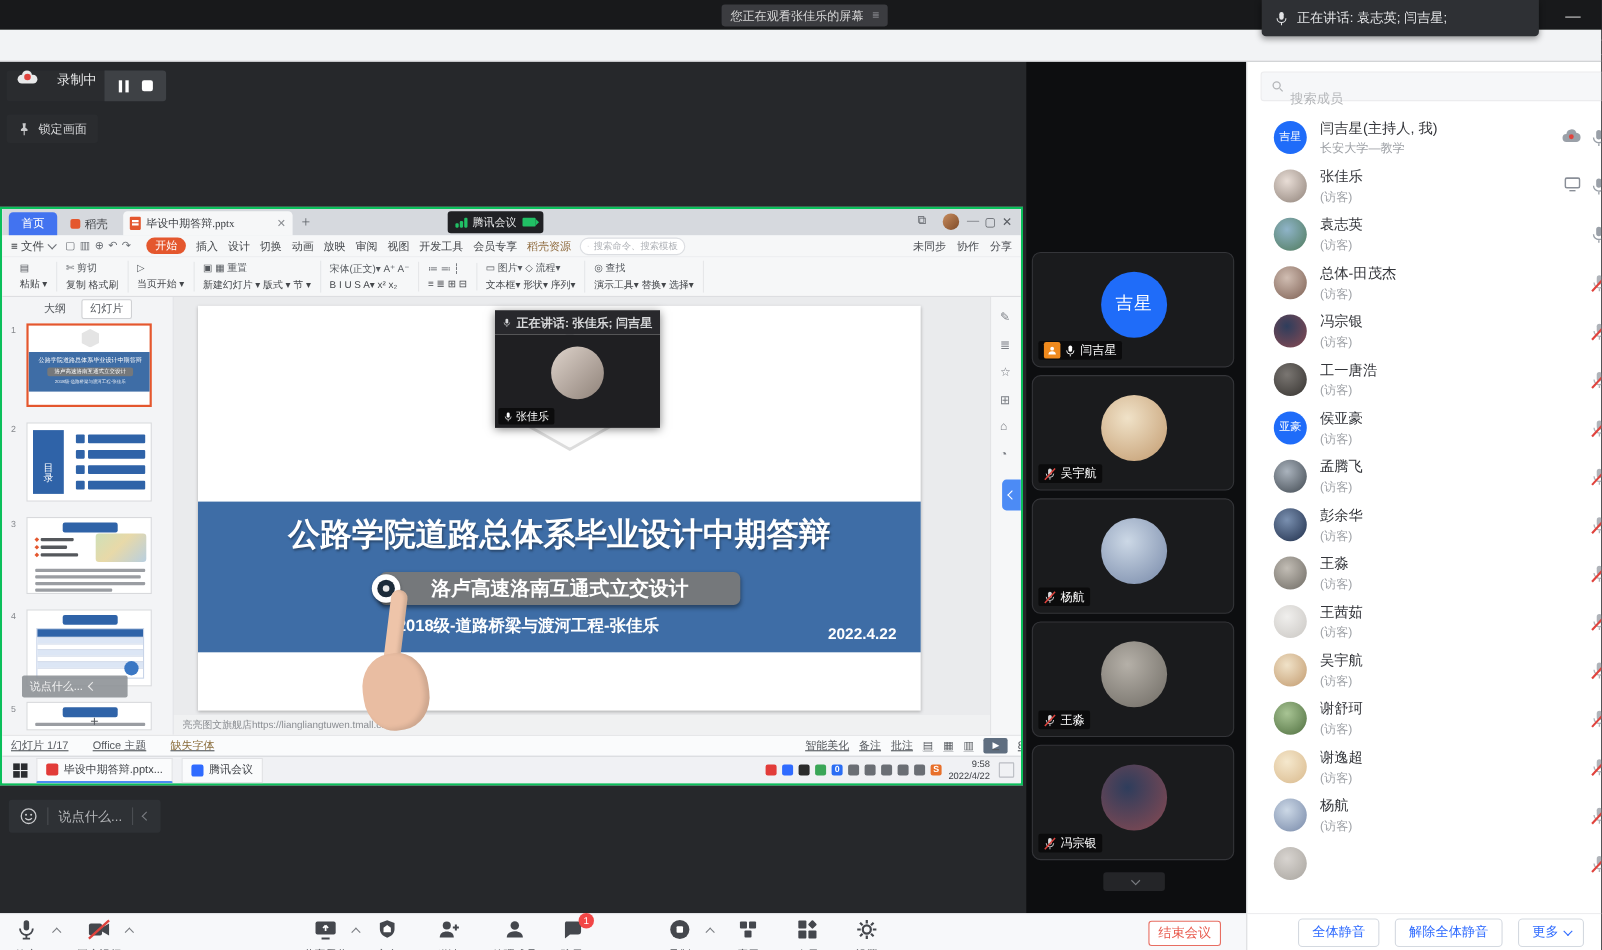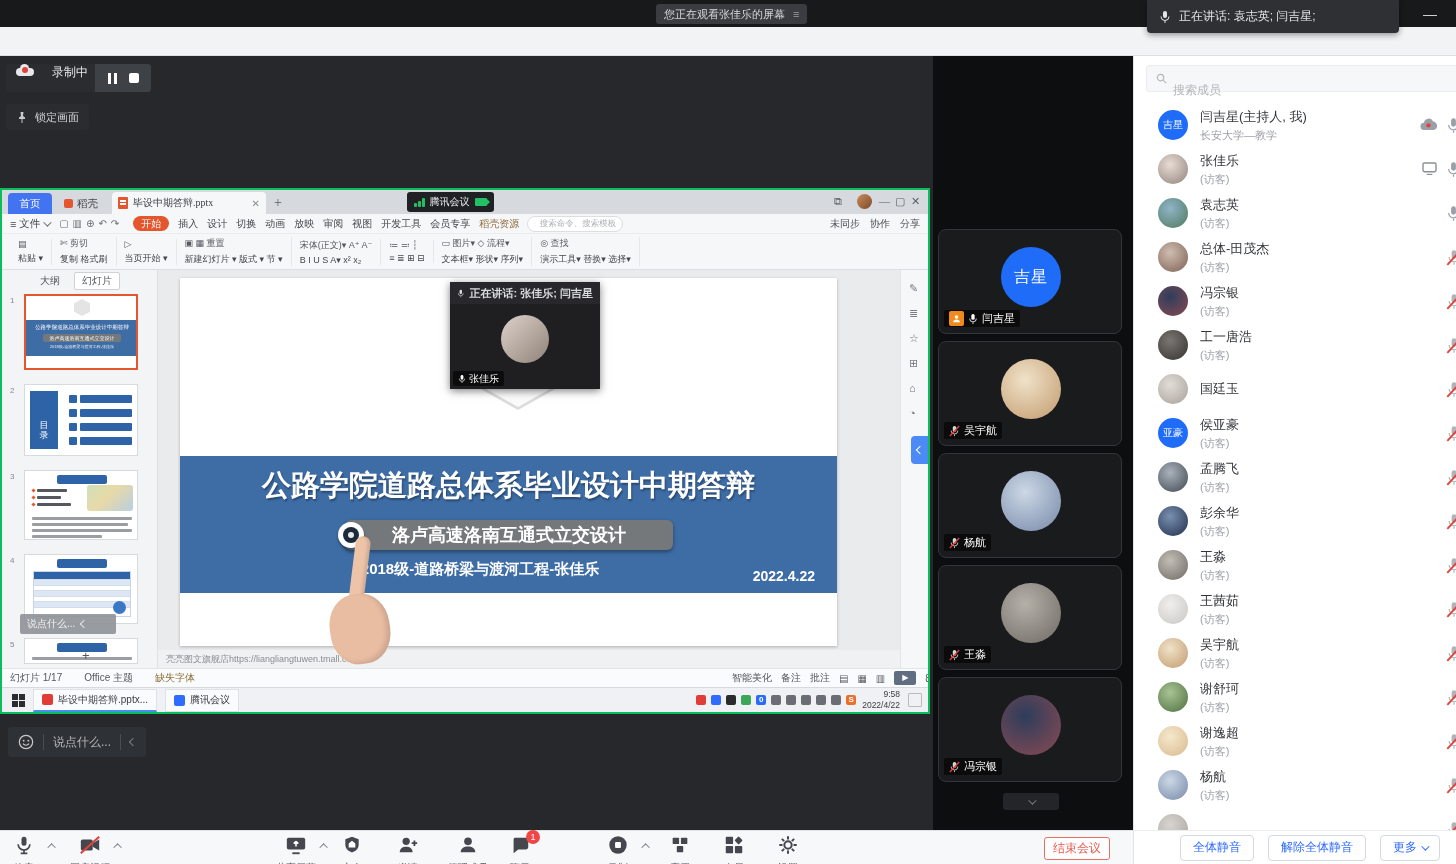--- a/index.html
+++ b/index.html
@@ -173,21 +173,21 @@
     display:flex; align-items:center; justify-content:center; }
   .chat-preview { position:absolute; left:18px; top:424px; width:96px; height:20px; background:rgba(139,143,148,.88);
     border-radius:2px; display:flex; align-items:center; gap:6px; padding:0 7px; z-index:20; }
   .chat-preview span { color:#f2f2f2; font-size:10px; }
 
   
   .watermark-bar { position:absolute; left:156px; top:460px; width:742px; height:18px; background:#f0f1f2;
     display:flex; align-items:center; padding-left:8px; }
   .watermark-bar span { color:#8a8d92; font-size:9px; }
   .wps-status { position:absolute; left:0; top:478px; width:1068px; height:19px; background:#fafbfc; border-top:1px solid #e4e5e7;
-    display:flex; align-items:center; font-size:10px; color:#55595e; }
+    display:flex; align-items:center; font-size:10px; color:#55595e;text-decoration:underline; }
   .st-l { margin-left:8px; margin-right:14px; white-space:nowrap; }
   .st-r { margin-left:auto; display:flex; align-items:center; gap:9px; margin-right:6px; white-space:nowrap; }
   .play-btn { width:22px; height:14px; background:#5f6e80; border-radius:2px; color:#fff; font-size:8px; text-align:center; line-height:14px; }
   .zoom-track { width:80px; height:3px; background:#cfd2d6; border-radius:2px; position:relative; }
   .zoom-knob { position:absolute; left:36px; top:-4px; width:11px; height:11px; background:#fff; border:1px solid #b9bcc2; border-radius:50%; }
   .taskbar { position:absolute; left:0; top:497px; width:926px; height:25px; background:#f0f1f4; border-top:1px solid #d8d9dc;
     display:flex; align-items:center; }
   .win-logo { margin-left:10px; width:13px; height:13px; display:grid; grid-template-columns:6px 6px; gap:1px; }
   .win-logo i { background:#2a2c30; width:6px; height:6px; }
   .task { height:23px; display:flex; align-items:center; gap:5px; padding:0 8px; font-size:10px; color:#3a3d42;
@@ -795,34 +795,20 @@
     </div>
 
     <span class="m-icr ic-moff" style="left:312px"><svg width="16" height="17" viewBox="0 0 13 14">
               <rect x="4.5" y="1" width="4" height="7" rx="2" fill="#b0b4ba"></rect>
               <path d="M2.5 6.5a4 4 0 0 0 8 0" stroke="#b0b4ba" fill="none"></path>
               <path d="M6.5 11v2" stroke="#b0b4ba"></path>
               <path d="M1 13L12 1" stroke="#e0433d" stroke-width="1.6"></path>
             </svg></span>
   </div>
         <div class="m-row">
-    <div class="m-av" style="background: radial-gradient(circle at 40% 35%, rgb(226, 221, 216), rgb(168, 160, 154));"></div>
-    <div class="m-texts">
-      <div class="m-name">国廷玉</div>
-
-    </div>
-
-    <span class="m-icr ic-moff" style="left:312px"><svg width="16" height="17" viewBox="0 0 13 14">
-              <rect x="4.5" y="1" width="4" height="7" rx="2" fill="#b0b4ba"></rect>
-              <path d="M2.5 6.5a4 4 0 0 0 8 0" stroke="#b0b4ba" fill="none"></path>
-              <path d="M6.5 11v2" stroke="#b0b4ba"></path>
-              <path d="M1 13L12 1" stroke="#e0433d" stroke-width="1.6"></path>
-            </svg></span>
-  </div>
-        <div class="m-row">
     <div class="m-av txt" style="background: rgb(31, 108, 249);">亚豪</div>
     <div class="m-texts">
       <div class="m-name">侯亚豪</div>
       <div class="m-sub">(访客)</div>
     </div>
 
     <span class="m-icr ic-moff" style="left:312px"><svg width="16" height="17" viewBox="0 0 13 14">
               <rect x="4.5" y="1" width="4" height="7" rx="2" fill="#b0b4ba"></rect>
               <path d="M2.5 6.5a4 4 0 0 0 8 0" stroke="#b0b4ba" fill="none"></path>
               <path d="M6.5 11v2" stroke="#b0b4ba"></path>

